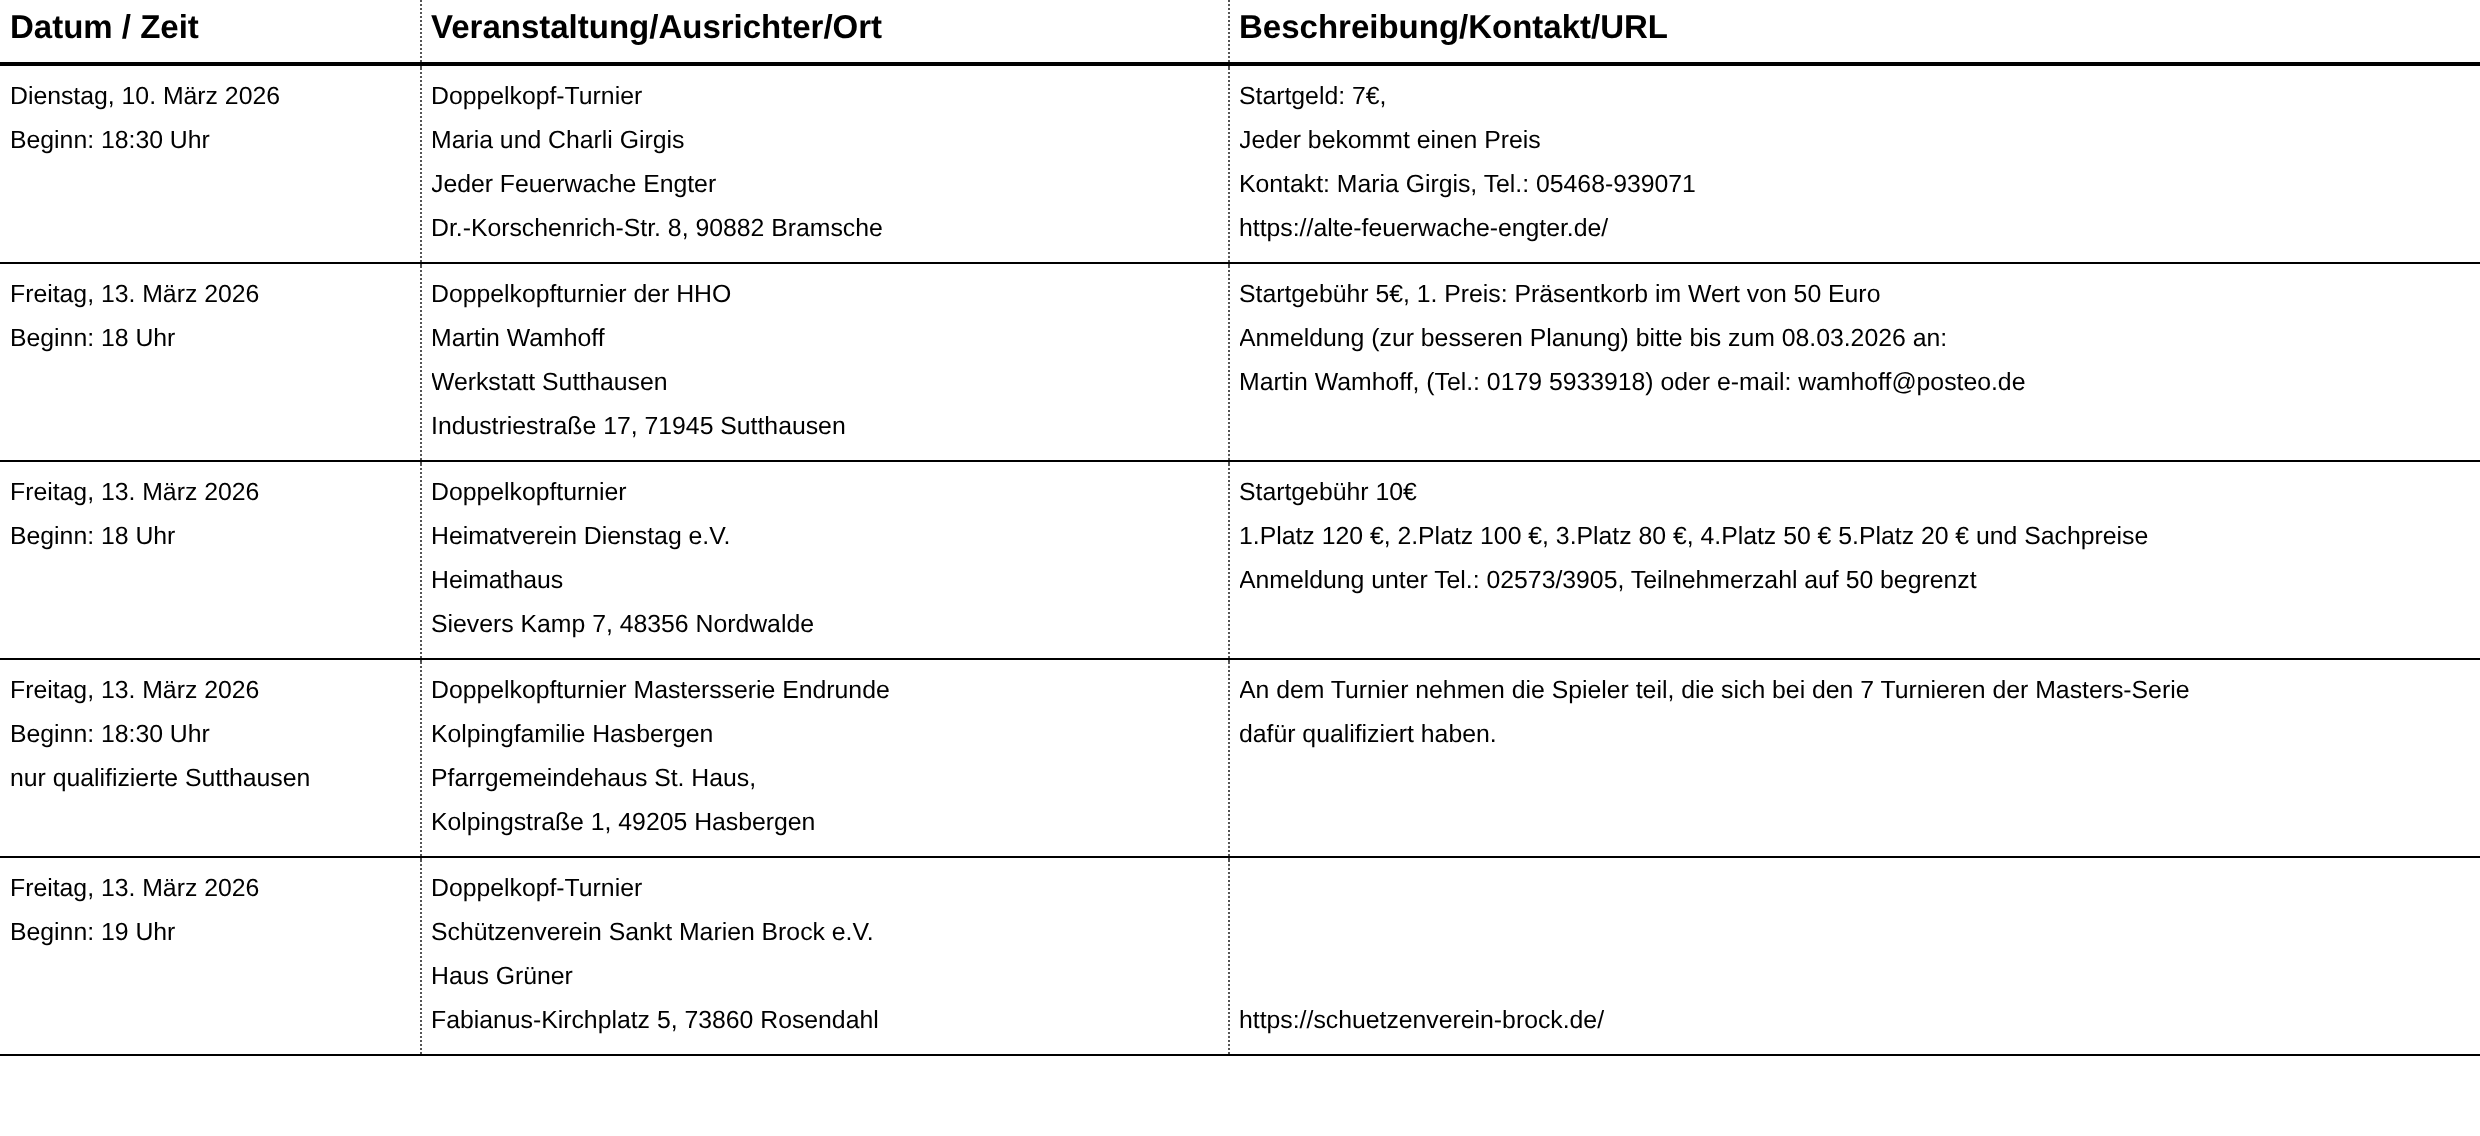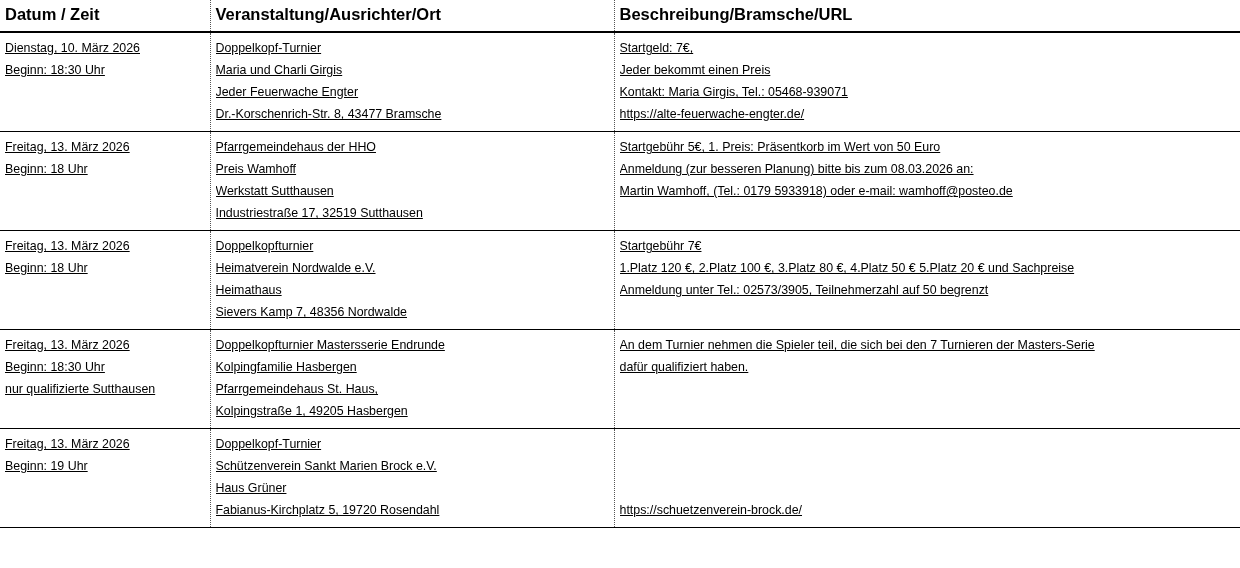--- a/index.html
+++ b/index.html
@@ -48,101 +48,100 @@
 
   tbody tr:last-child td { border-bottom: 1px solid #000; }
 
   .line {
     display: block;
     min-height: 13px;
     padding: 4.5px 0;
     white-space: nowrap;
     overflow: hidden;
     text-overflow: clip;
-    text-decoration: underline;
   }
   .line.spacer {
     visibility: hidden;
   }
 </style>
 </head>
 <body>
 
 <table class="events">
   <colgroup>
     <col class="c1">
       <col class="c2">
       <col class="c3">
   </colgroup>
   <thead>
     <tr>
       <th>Datum / Zeit</th>
       <th>Veranstaltung/Ausrichter/Ort</th>
-      <th>Beschreibung/Bramsche/URL</th>
+      <th>Beschreibung/Kontakt/URL</th>
     </tr>
   </thead>
   <tbody>
 
     <tr>
       <td>
         <span class="line">Dienstag, 10. März 2026</span>
         <span class="line">Beginn: 18:30 Uhr</span>
         <span class="line spacer"></span>
         <span class="line spacer"></span>
       </td>
       <td>
         <span class="line">Doppelkopf-Turnier</span>
         <span class="line">Maria  und Charli Girgis</span>
         <span class="line">Jeder Feuerwache Engter</span>
-        <span class="line">Dr.-Korschenrich-Str. 8, 43477 Bramsche</span>
+        <span class="line">Dr.-Korschenrich-Str. 8, 90882 Bramsche</span>
       </td>
       <td>
         <span class="line">Startgeld: 7€,</span>
         <span class="line">Jeder bekommt einen Preis</span>
         <span class="line">Kontakt: Maria Girgis, Tel.: 05468-939071</span>
         <span class="line">https://alte-feuerwache-engter.de/</span>
       </td>
     </tr>
 
     <tr>
       <td>
         <span class="line">Freitag, 13. März 2026</span>
         <span class="line">Beginn: 18 Uhr</span>
         <span class="line spacer"></span>
         <span class="line spacer"></span>
       </td>
       <td>
-        <span class="line">Pfarrgemeindehaus der HHO</span>
-        <span class="line">Preis Wamhoff</span>
+        <span class="line">Doppelkopfturnier der HHO</span>
+        <span class="line">Martin Wamhoff</span>
         <span class="line">Werkstatt Sutthausen</span>
-        <span class="line">Industriestraße 17, 32519 Sutthausen</span>
+        <span class="line">Industriestraße 17, 71945 Sutthausen</span>
       </td>
       <td>
         <span class="line">Startgebühr 5€, 1. Preis: Präsentkorb im Wert von 50 Euro</span>
         <span class="line">Anmeldung (zur besseren Planung) bitte bis zum 08.03.2026 an:</span>
         <span class="line">Martin Wamhoff, (Tel.: 0179 5933918) oder e-mail: wamhoff@posteo.de</span>
         <span class="line spacer"></span>
       </td>
     </tr>
 
     <tr>
       <td>
         <span class="line">Freitag, 13. März 2026</span>
         <span class="line">Beginn: 18 Uhr</span>
         <span class="line spacer"></span>
         <span class="line spacer"></span>
       </td>
       <td>
         <span class="line">Doppelkopfturnier</span>
-        <span class="line">Heimatverein Nordwalde e.V.</span>
+        <span class="line">Heimatverein Dienstag e.V.</span>
         <span class="line">Heimathaus</span>
         <span class="line">Sievers Kamp 7, 48356 Nordwalde</span>
       </td>
       <td>
-        <span class="line">Startgebühr 7€</span>
+        <span class="line">Startgebühr 10€</span>
         <span class="line">1.Platz 120 €, 2.Platz 100 €, 3.Platz 80 €, 4.Platz 50 € 5.Platz 20 € und Sachpreise</span>
         <span class="line">Anmeldung unter Tel.: 02573/3905, Teilnehmerzahl auf 50 begrenzt</span>
         <span class="line spacer"></span>
       </td>
     </tr>
 
     <tr>
       <td>
         <span class="line">Freitag, 13. März 2026</span>
         <span class="line">Beginn: 18:30 Uhr</span>
@@ -167,21 +166,21 @@
       <td>
         <span class="line">Freitag, 13. März 2026</span>
         <span class="line">Beginn: 19 Uhr</span>
         <span class="line spacer"></span>
         <span class="line spacer"></span>
       </td>
       <td>
         <span class="line">Doppelkopf-Turnier</span>
         <span class="line">Schützenverein Sankt Marien Brock e.V.</span>
         <span class="line">Haus Grüner</span>
-        <span class="line">Fabianus-Kirchplatz 5, 19720 Rosendahl</span>
+        <span class="line">Fabianus-Kirchplatz 5, 73860 Rosendahl</span>
       </td>
       <td>
         <span class="line spacer"></span>
         <span class="line spacer"></span>
         <span class="line spacer"></span>
         <span class="line">https://schuetzenverein-brock.de/</span>
       </td>
     </tr>
 
   </tbody>

